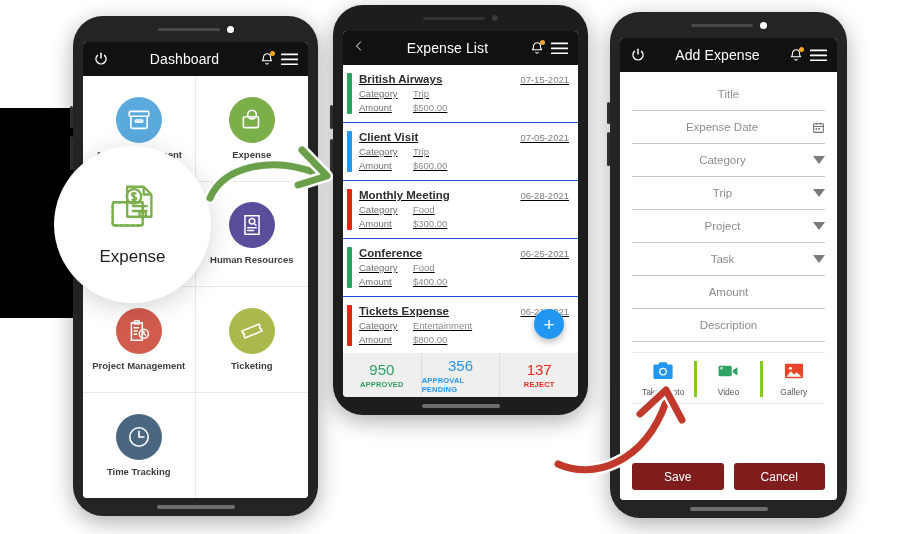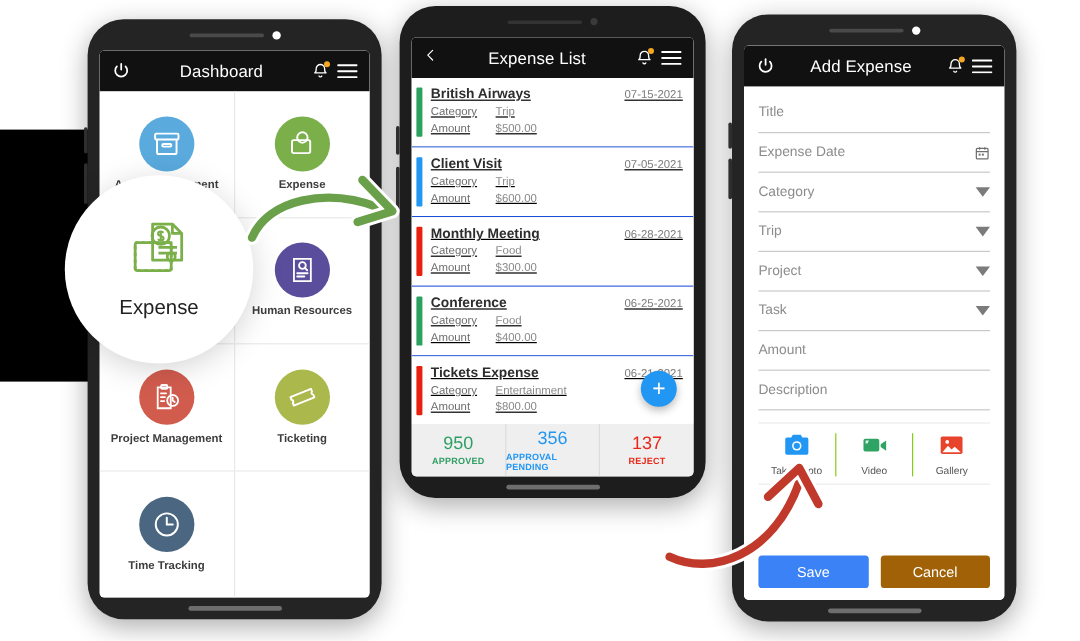--- a/index.html
+++ b/index.html
@@ -117,42 +117,42 @@
   .stat + .stat{border-left:1px solid #dcdcdc;}
   .stat .num{font-size:15px;font-weight:normal;}
   .stat .cap{font-size:7.5px;font-weight:bold;letter-spacing:.2px;}
 
   
   .form{flex:1;background:#fff;padding:6px 12px 0;display:flex;flex-direction:column;}
   .field{
     height:32px;border-bottom:1px solid #c9c9c9;display:flex;align-items:center;
     position:relative;
   }
-  .field .ph{font-size:11.5px;color:#8c8c8c;flex:1;}
+  .field .ph{font-size:11.5px;color:#8c8c8c;flex:1;text-align:center;}
   .caret{
     width:0;height:0;border-left:6px solid transparent;border-right:6px solid transparent;
     border-top:8px solid #7b7b7b;
   }
   .media{
     display:flex;margin-top:10px;border-top:1px solid #ececec;border-bottom:1px solid #ececec;
     padding:8px 0 6px;
   }
   .media .m{flex:1;display:flex;flex-direction:column;align-items:center;gap:6px;}
-  .media .m + .m{border-left:1px solid #84cc16;}
+  .media .m + .m{border-left:3px solid #84cc16;}
   .media .m svg{width:22px;height:20px;}
   .media .m span{font-size:8.5px;color:#555;}
   .actions{
     margin-top:auto;margin-bottom:10px;display:flex;gap:10px;
   }
   .btn{
     flex:1;height:27px;border-radius:3px;color:#fff;font-size:12px;
     display:flex;align-items:center;justify-content:center;border:none;cursor:pointer;
   }
-  .btn.save{background:#3b82f6;}
-  .btn.cancel{background:#a16207;}
+  .btn.save{background:#7f1d1d;}
+  .btn.cancel{background:#7f1d1d;}
 
   .arrow{position:absolute;z-index:40;pointer-events:none;}
 </style>
 </head>
 <body>
 
 <div class="stage">
 
   <div class="bg-block"></div>
 

